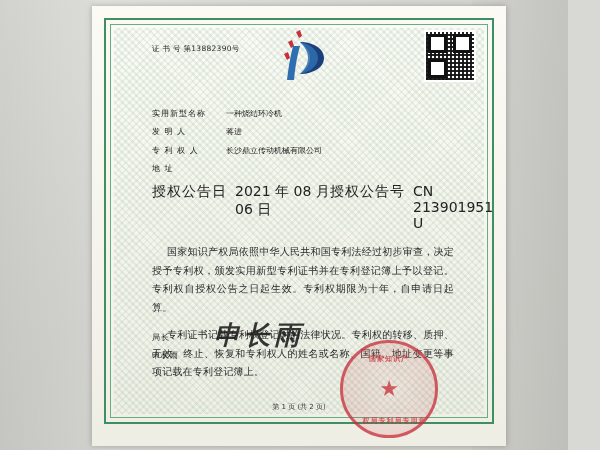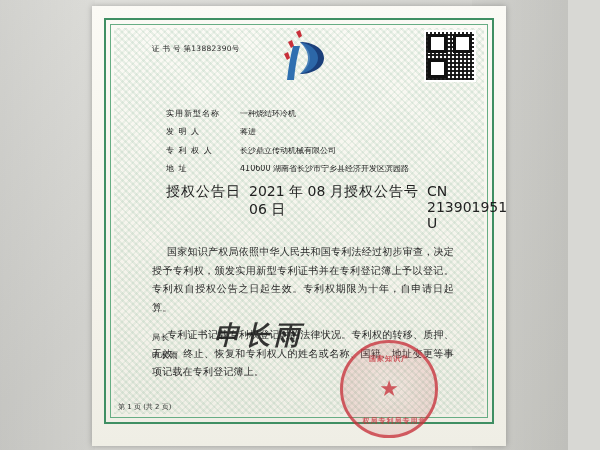--- a/index.html
+++ b/index.html
@@ -116,21 +116,21 @@
     text-align: center;
     font-family: "DejaVu Serif", "Liberation Serif", serif;
     font-weight: bold;
     font-size: 19px;
     color: #111;
     letter-spacing: 2px;
     margin-top: 2px;
   }
   .fields {
     margin-top: 18px;
-    padding-left: 48px;
+    padding-left: 34px;
     padding-right: 20px;
   }
   .field {
     display: flex;
     align-items: baseline;
     font-size: 8px;
     color: #222;
     margin-bottom: 9.5px;
     line-height: 1.1;
   }
@@ -234,21 +234,21 @@
     color: #c8303a;
     letter-spacing: 1px;
     font-weight: bold;
   }
   .seal-text-top { top: 11px; }
   .seal-text-bottom { bottom: 9px; padding-left: 11px; }
   .page-footer {
     position: absolute;
     left: 0; right: 0;
     bottom: 6px;
-    text-align: left;
+    text-align: center;
     font-size: 7px;
     color: #333;
   }
   .shadow-left {
     position: absolute;
     left: 0; top: 0; bottom: 0;
     width: 95px;
     background: linear-gradient(90deg, rgba(0,0,0,0.08), rgba(0,0,0,0.02));
     pointer-events: none;
   }
@@ -307,21 +307,20 @@
         <div class="field">
           <span class="label">发 明 人</span>
           <span class="value">蒋进</span>
         </div>
         <div class="field">
           <span class="label">专 利 权 人</span>
           <span class="value">长沙鼎立传动机械有限公司</span>
         </div>
         <div class="field">
           <span class="label">地 址</span>
-          <span class="value">410600 湖南省长沙市宁乡县经济开发区滨园路</span>
         </div>
 
         <div class="field-pair">
           <div class="half left">
             <span class="label">授权公告日</span>
             <span class="value">2021 年 08 月 06 日</span>
           </div>
           <div class="half right">
             <span class="label">授权公告号</span>
             <span class="value">CN 213901951 U</span>

